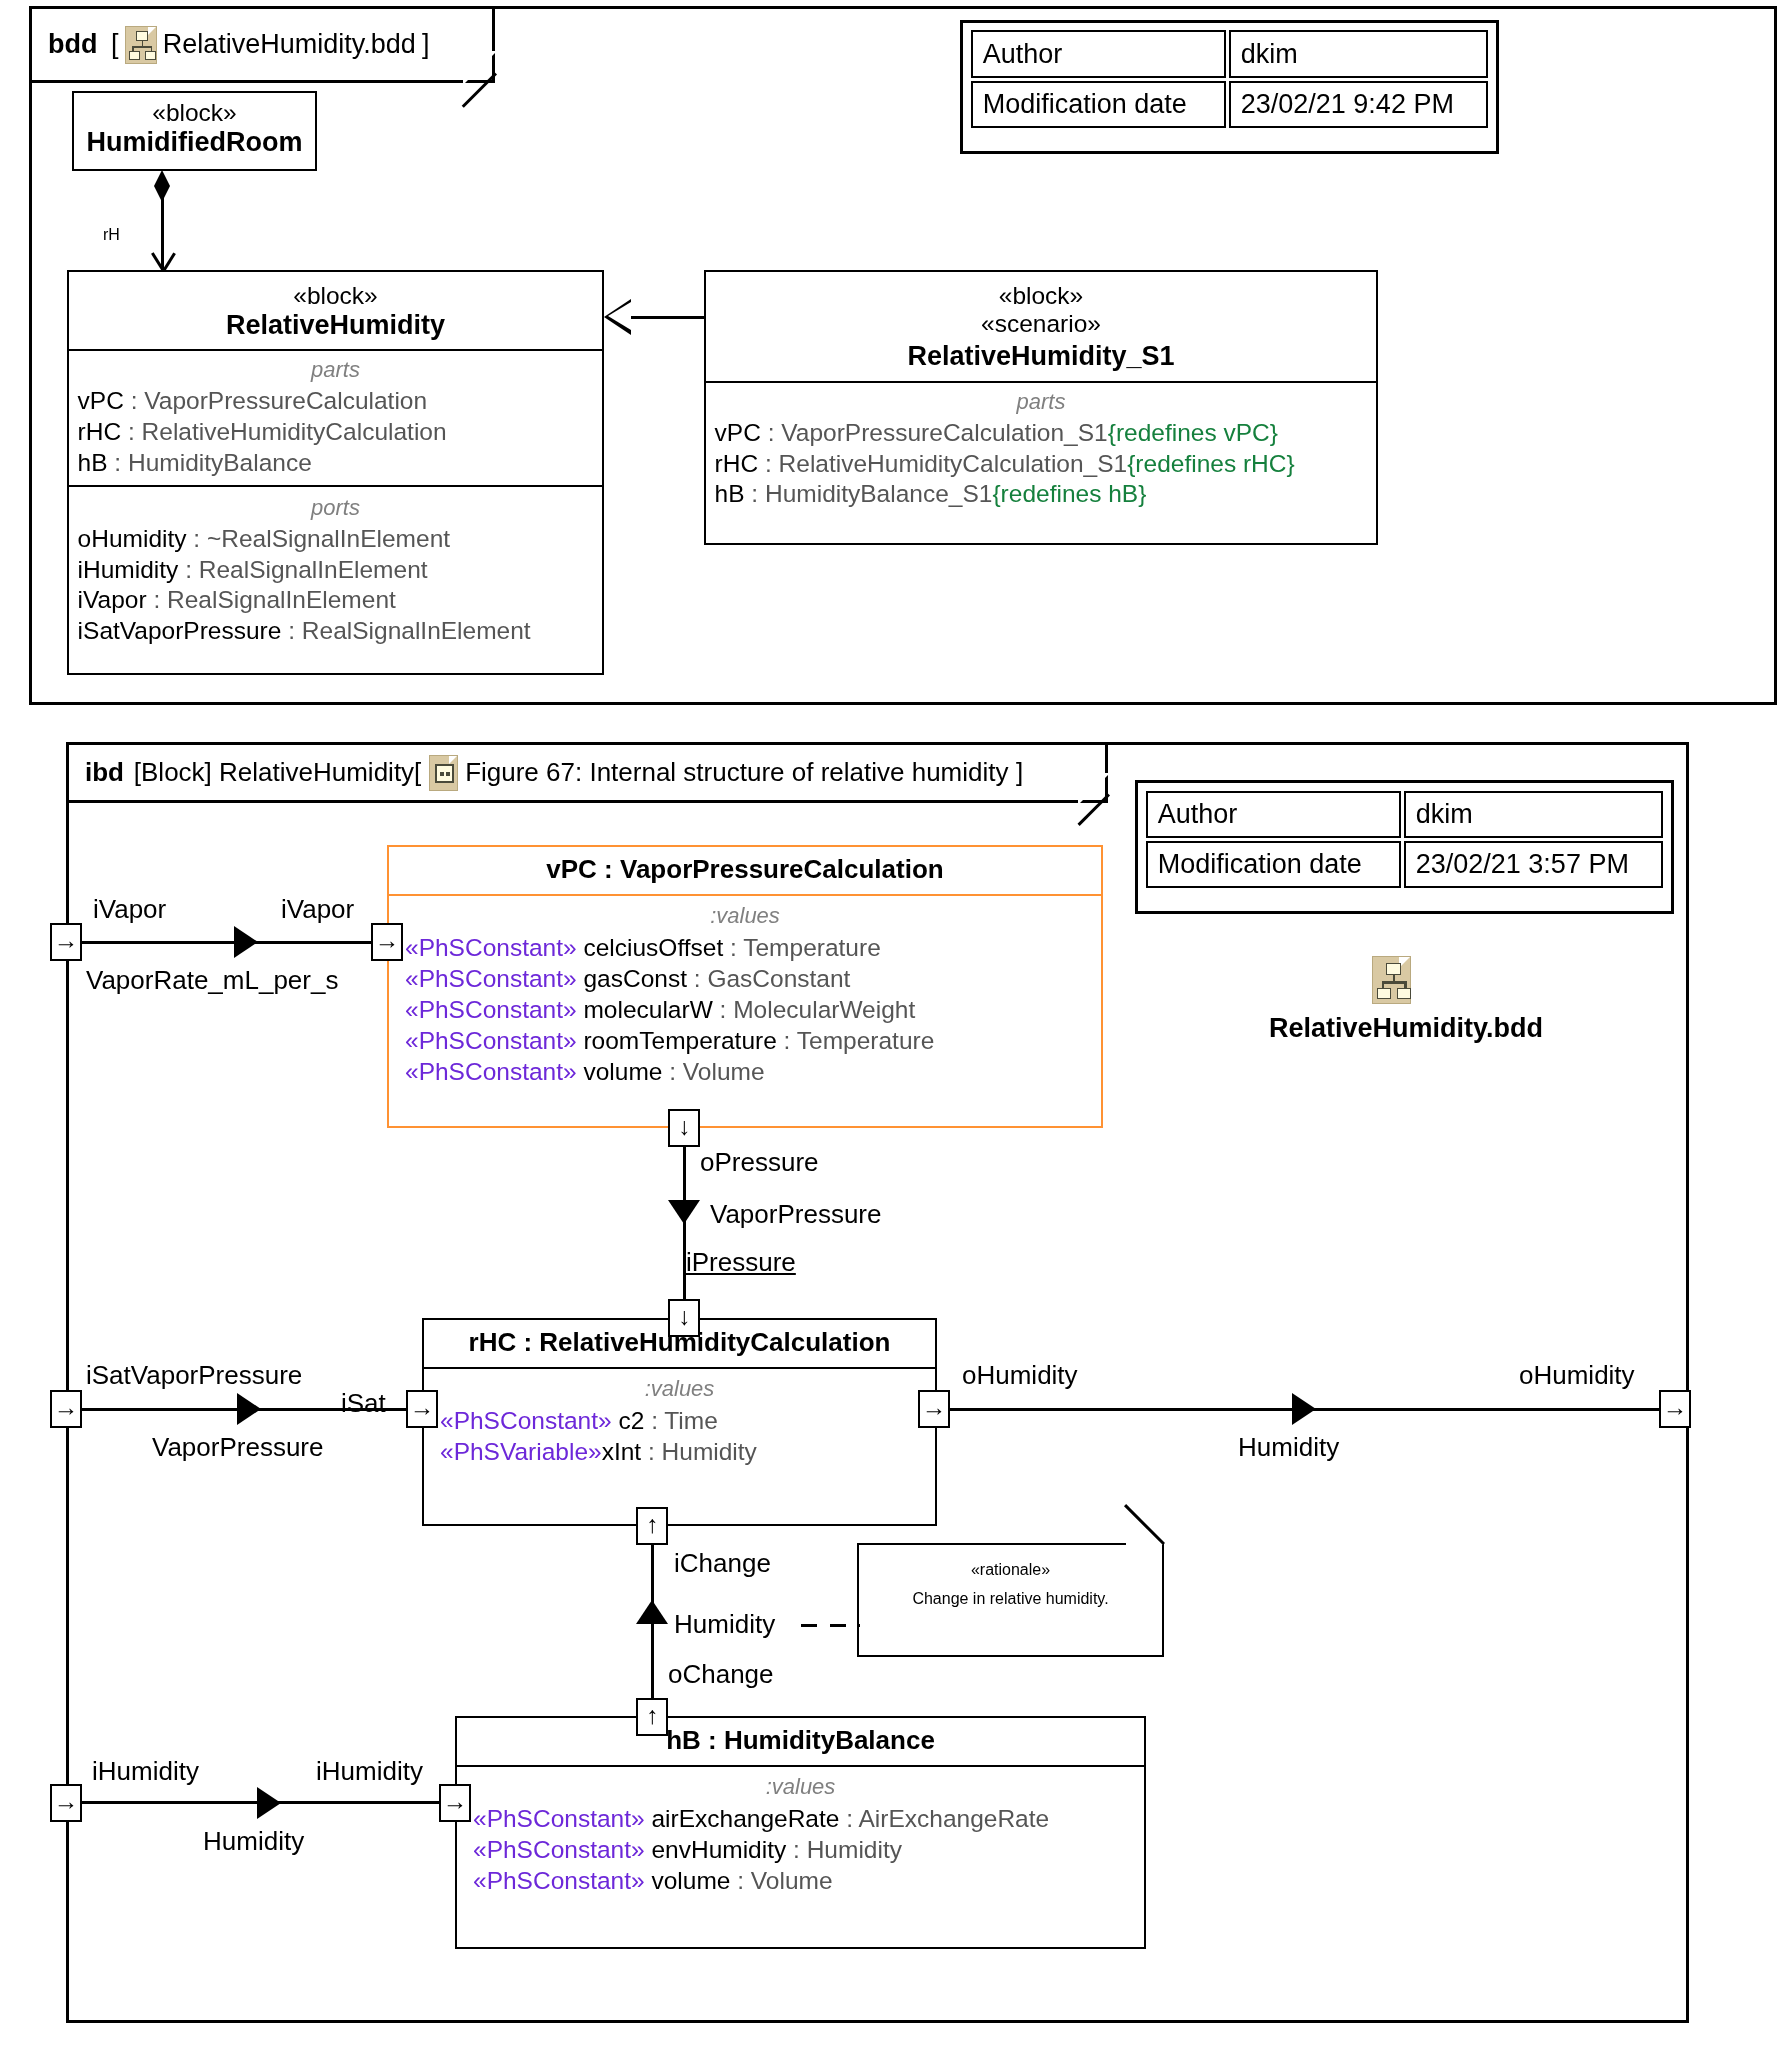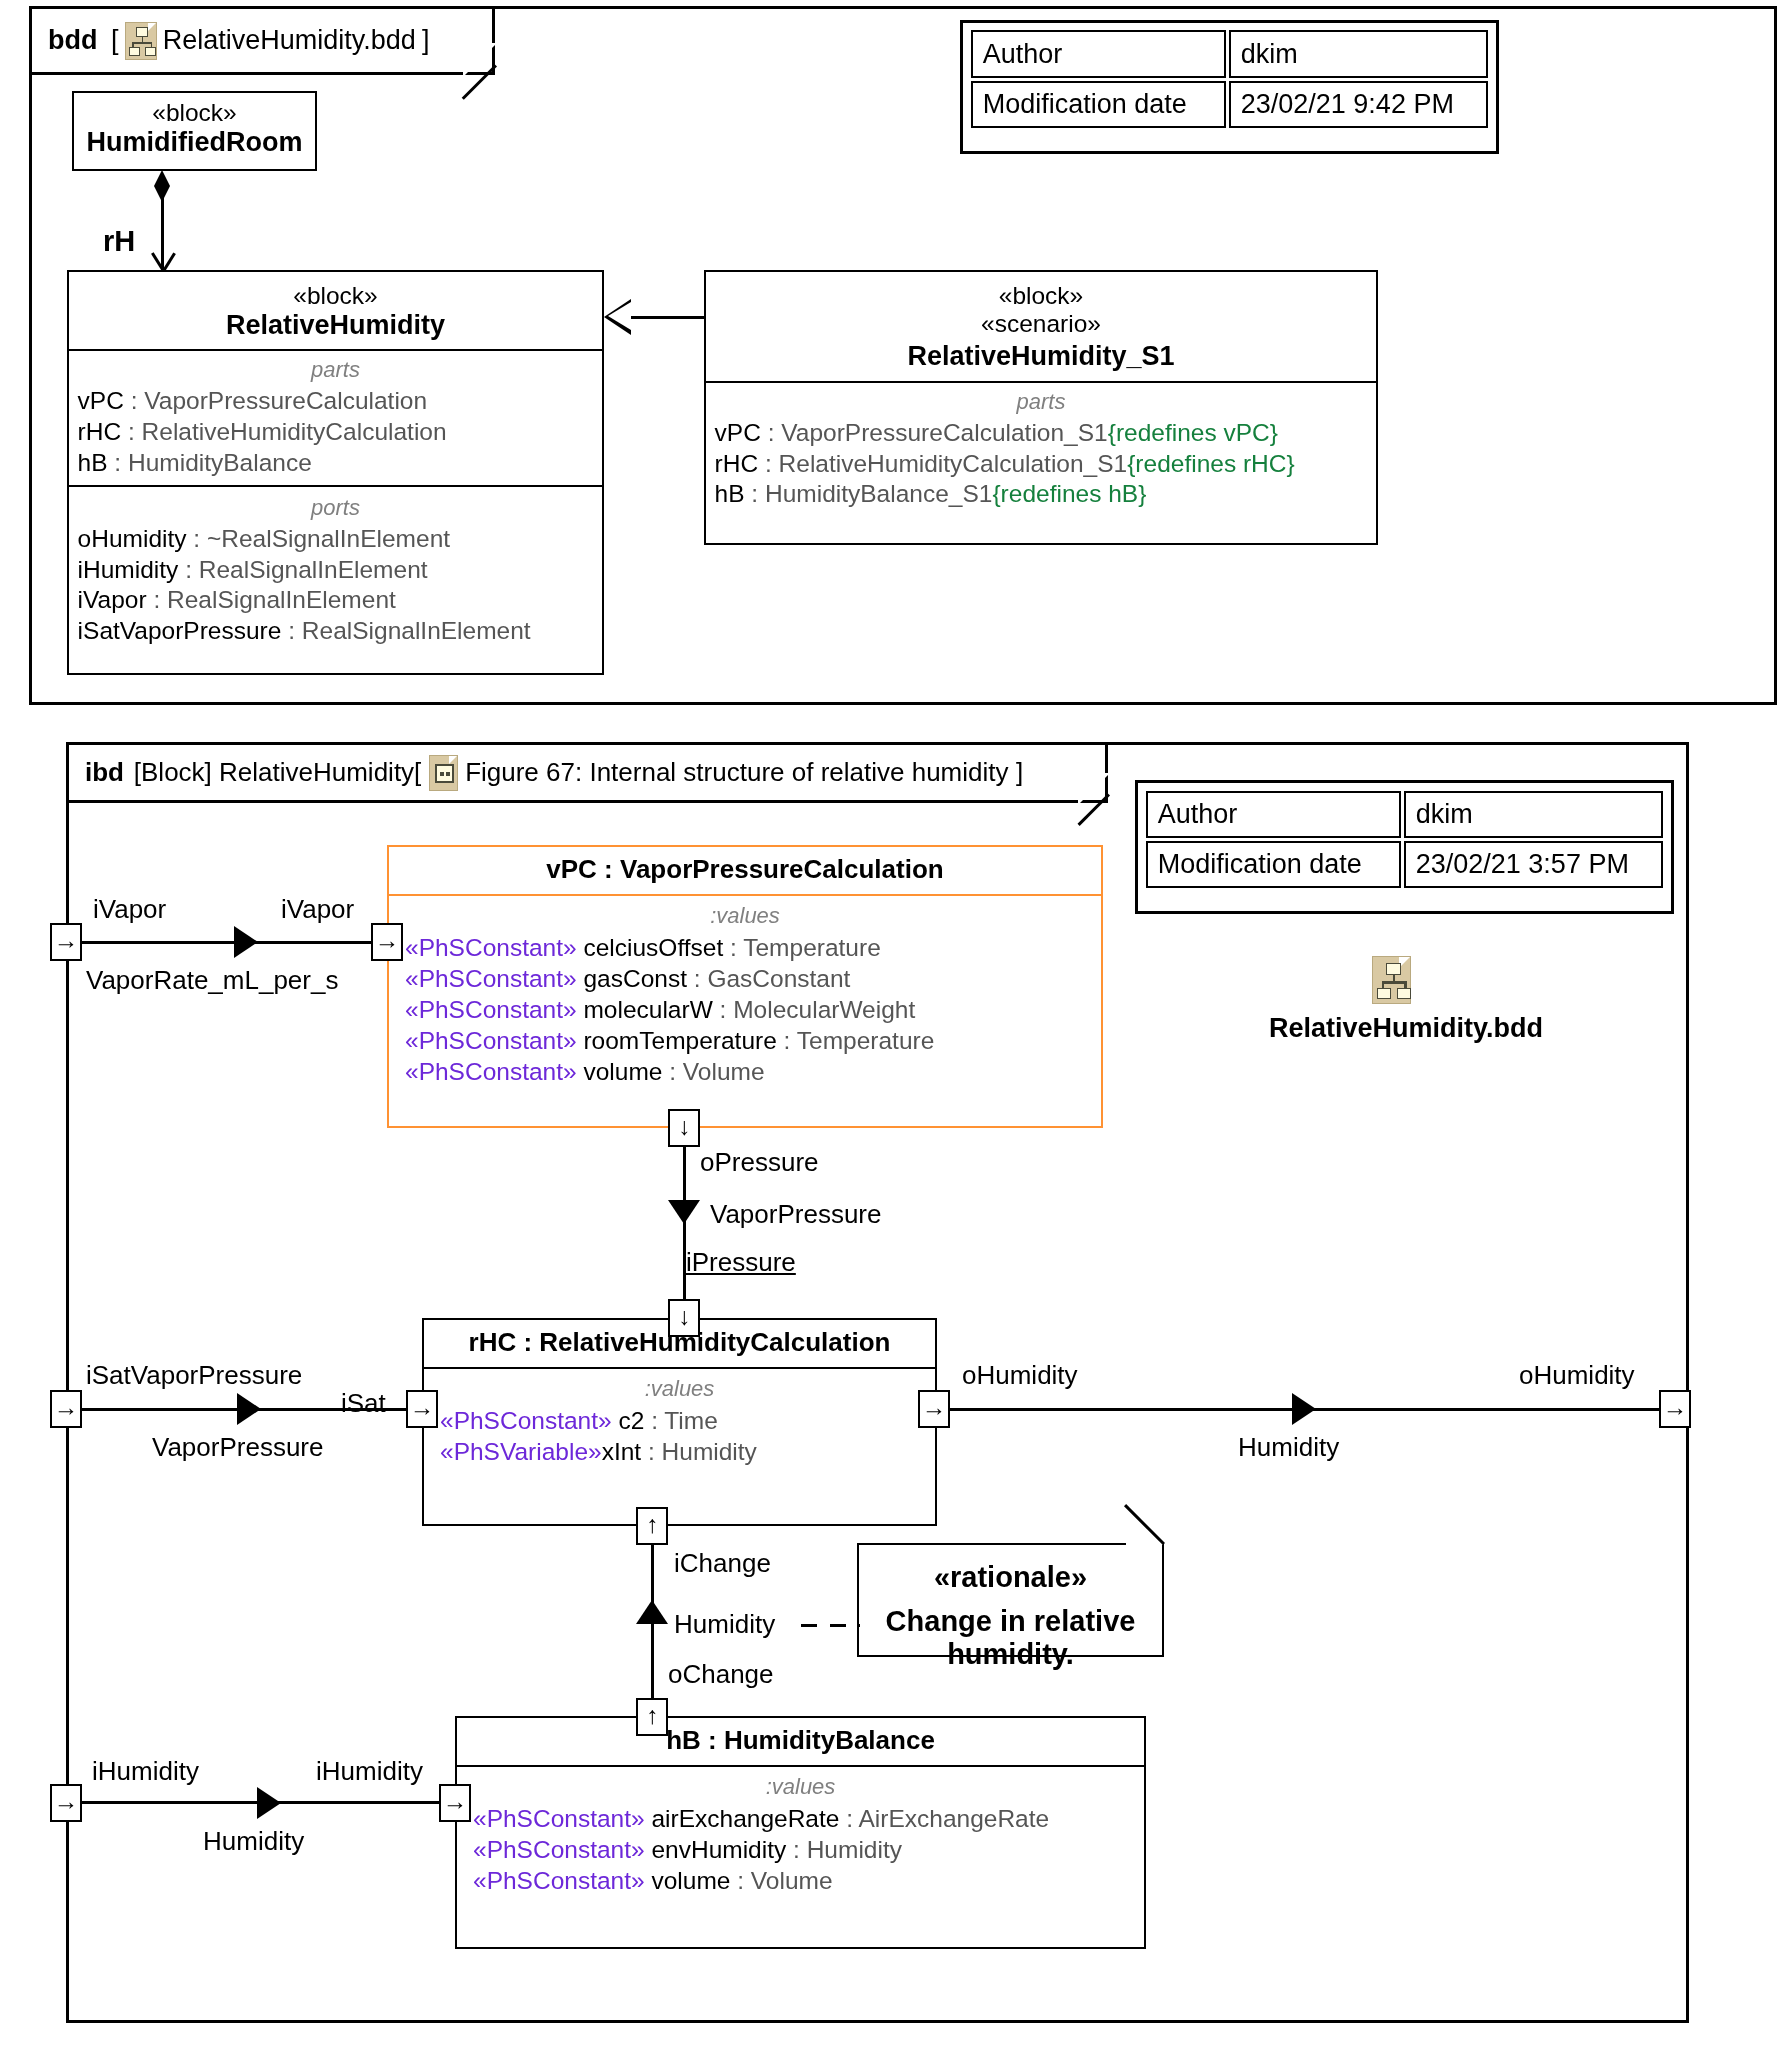--- a/index.html
+++ b/index.html
@@ -13,21 +13,21 @@
   .lbl{position:absolute;white-space:nowrap;line-height:1;}
 
   
   .frame{position:absolute;border:3.1px solid #000;background:#fff;box-sizing:border-box;}
   .frame-tab{position:absolute;border:3.1px solid #000;border-bottom-width:3.1px;background:#fff;box-sizing:border-box;
              display:flex;align-items:center;padding-left:16px;white-space:nowrap;}
 
   .kw{font-weight:bold;}
   .sz44{font-size:27px;}
   .sz42{font-size:26px;}
-  .sz40{font-size:29px;font-weight:bold;}
+  .sz40{font-size:16px;}
 
   
   .blk{position:absolute;border:2.5px solid #000;background:#fff;box-sizing:border-box;}
   .blk-hdr{text-align:center;padding:6.1px 7.4px;}
   .blk-sec{border-top:2.5px solid #000;padding:6.1px 8.6px;}
   .ster{font-size:24.5px;text-align:center;}
   .bname{font-size:27px;font-weight:bold;text-align:center;}
   .seclabel{font-size:22px;font-style:italic;color:#808080;text-align:center;margin-bottom:2.5px;}
   .featline{font-size:24.5px;white-space:nowrap;line-height:1.26;}
   .typ{color:#555;}
@@ -91,21 +91,21 @@
 
   .bddicon{position:absolute;}
 </style>
 </head>
 <body>
 
 <div id="page">
 
   <div class="frame" style="left:29px;top:6.1px;width:1748px;height:699px;"></div>
 
-  <div class="frame-tab" style="left:29px;top:6.1px;width:466px;height:69px;">
+  <div class="frame-tab" style="left:29px;top:6.1px;width:466px;height:77px;">
     <span class="kw sz44">bdd</span>
     <span class="sz44" style="margin-left:13.5px;">[</span>
 
     <span class="bddicon" style="position:relative;display:inline-block;width:32px;height:38px;margin:0 6.1px;">
       <span class="dicon" style="left:0;top:0;width:32px;height:38px;">
         <span class="dfold"></span>
         <span class="n" style="left:10.4px;top:4.9px;width:12.3px;height:9.8px;"></span>
         <span class="e" style="left:16px;top:14.7px;width:1.8px;height:4.9px;"></span>
         <span class="e" style="left:6.7px;top:19.6px;width:20px;height:1.8px;"></span>
         <span class="e" style="left:6.7px;top:19.6px;width:1.8px;height:4.9px;"></span>

